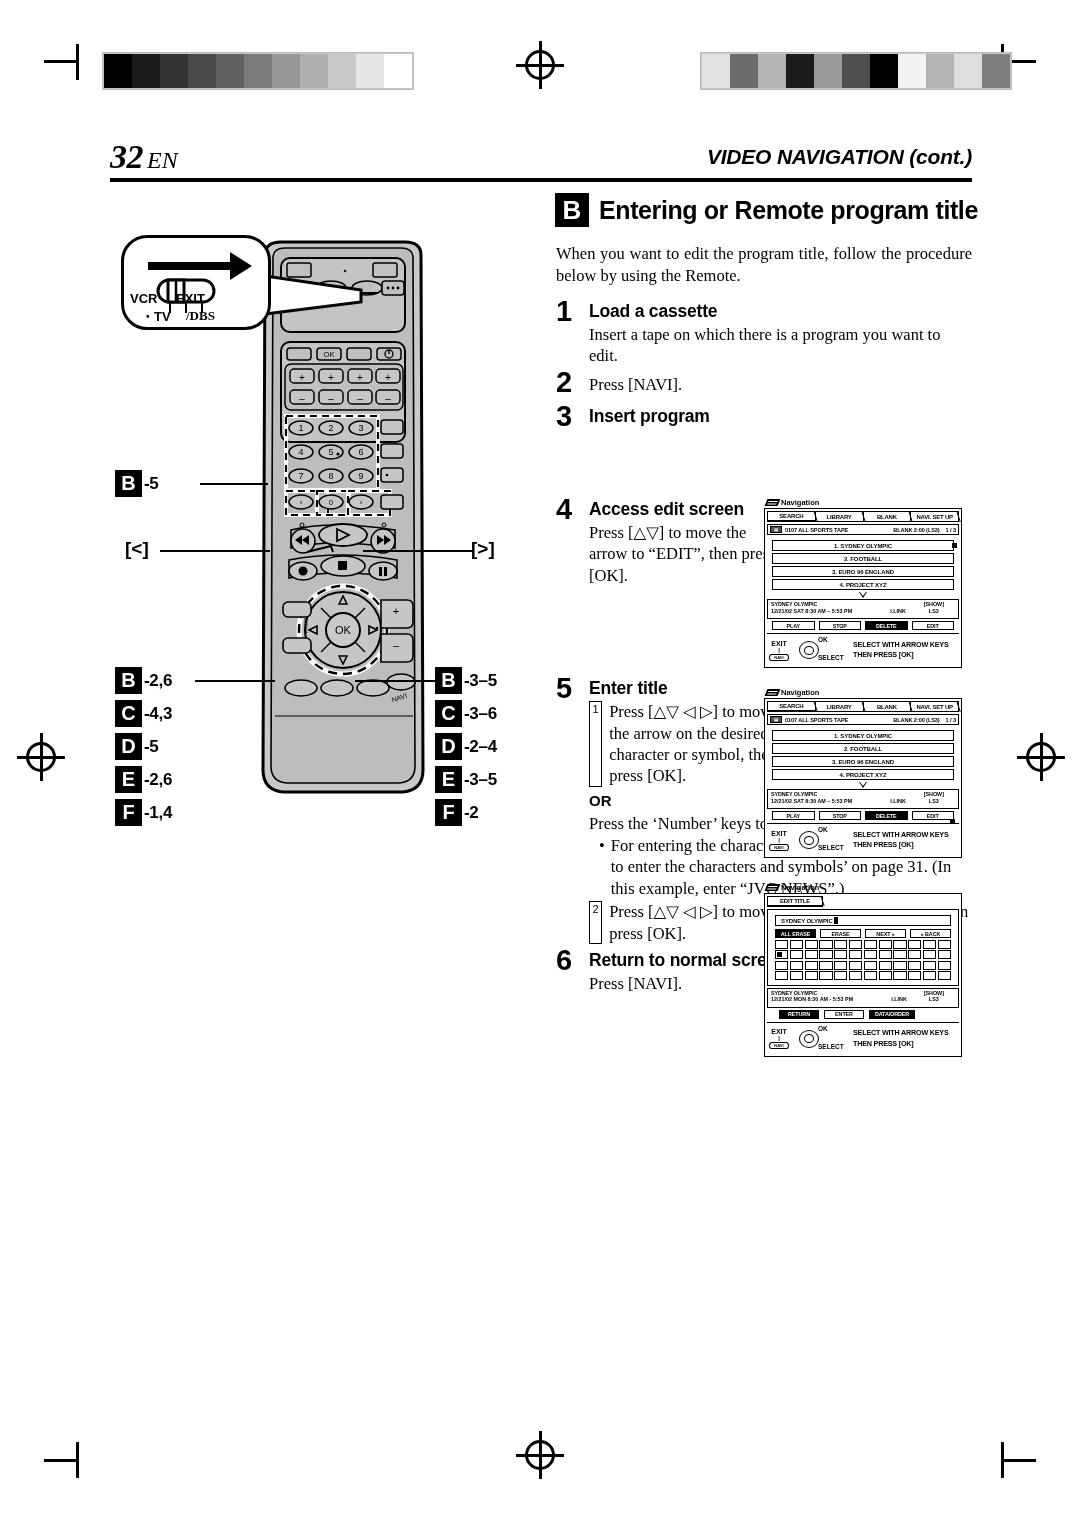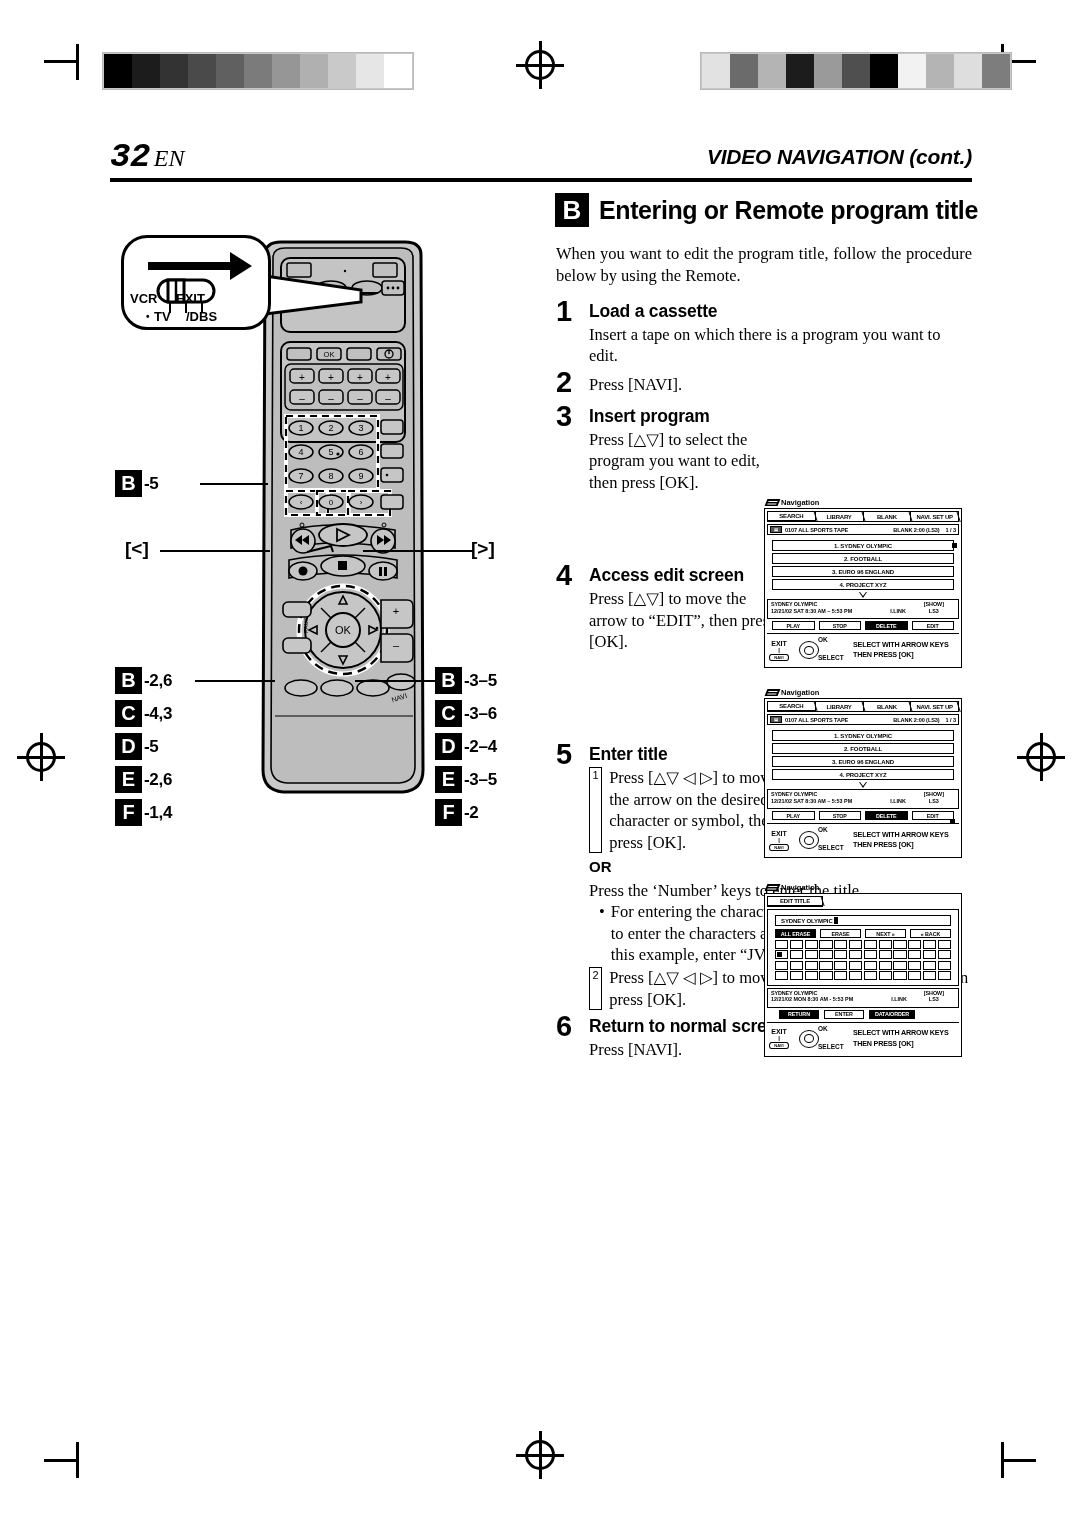--- a/index.html
+++ b/index.html
@@ -19,21 +19,21 @@
   }
   .reg-target .hline { position:absolute; left:-9px; right:-9px; top:13.5px; height:3px; background:#000; }
   .reg-target .vline { position:absolute; top:-9px; bottom:-9px; left:13.5px; width:3px; background:#000; }
 
   .gray-strip { position:absolute; display:flex; border:1px solid #b9b9b9; background:#c8c8c8; padding:1px; }
   .gray-strip span { width:28px; height:34px; display:block; }
 
   
   .page-head { position:absolute; left:110px; top:138px; width:862px; }
   .page-head .pg-num {
-    font-family:Liberation Mono, monospace; font-style:italic; font-weight:bold;
+    font-family:Liberation Serif, serif; font-style:italic; font-weight:bold;
     font-size:34px; letter-spacing:-0.5px;
   }
   .page-head .pg-en { font-style:italic; font-size:24px; font-weight:normal; }
   .page-head .sect {
     position:absolute; right:0; top:7px;
     font-family:"Liberation Sans", sans-serif;
     font-style:italic; font-weight:bold; font-size:21px; letter-spacing:-0.2px;
   }
   .head-rule { position:absolute; left:110px; top:178px; width:862px; height:4px; background:#000; }
 
@@ -309,21 +309,20 @@
   </div>
 
   <div class="step" style="margin-bottom:10px;">
     <div class="step-num">2</div>
     <div class="step-body">Press [NAVI].</div>
   </div>
 
   <div class="step" style="margin-bottom:72px;">
     <div class="step-num">3</div>
     <div class="step-head">Insert program</div>
-    <div class="step-body narrow">Press [△▽] to select the program you want to edit, then press [OK].</div>
   </div>
 
   <div class="step" style="margin-bottom:92px;">
     <div class="step-num">4</div>
     <div class="step-head">Access edit screen</div>
     <div class="step-body narrow">Press [△▽] to move the arrow to “EDIT”, then press [OK].</div>
   </div>
 
   <div class="step" style="margin-bottom:6px;">
     <div class="step-num">5</div>
@@ -803,21 +802,21 @@
       <rect x="44" y="42" width="16" height="22" fill="#fff" stroke="#000" stroke-width="3"></rect>
       <line x1="52" y1="43" x2="52" y2="63" stroke="#000" stroke-width="2.5"></line>
       <line x1="46" y1="64" x2="46" y2="75" stroke="#000" stroke-width="2"></line>
       <line x1="62" y1="64" x2="62" y2="75" stroke="#000" stroke-width="2"></line>
       <line x1="78" y1="64" x2="78" y2="75" stroke="#000" stroke-width="2"></line>
     </svg>
     <div style="position:absolute;left:6px;bottom:21px;font-family:'Liberation Sans',sans-serif;font-weight:bold;font-size:13px;">VCR</div>
     <div style="position:absolute;left:52px;bottom:21px;font-family:'Liberation Sans',sans-serif;font-weight:bold;font-size:13px;">EXIT</div>
     <div style="position:absolute;left:22px;bottom:5px;font-family:'Liberation Sans',sans-serif;font-weight:bold;font-size:10px;">•</div>
     <div style="position:absolute;left:30px;bottom:3px;font-family:'Liberation Sans',sans-serif;font-weight:bold;font-size:13px;">TV</div>
-    <div style="position:absolute;left:62px;bottom:3px;font-family:Liberation Sans, sans-serif;font-weight:bold;font-size:13px;">/DBS</div>
+    <div style="position:absolute;left:62px;bottom:3px;font-family:Liberation Serif, serif;font-weight:bold;font-size:13px;">/DBS</div>
   </div>
 
   <div class="lbl-left" style="left:10px;top:240px;">
     <span class="badge badge-sm">B</span>
     <span class="lbl-txt">-5</span>
   </div>
 
   <div class="brk" style="position:absolute;left:20px;top:308px;z-index:6;">[&lt;]</div>
   <div class="brk" style="position:absolute;left:366px;top:308px;z-index:6;">[&gt;]</div>
 

